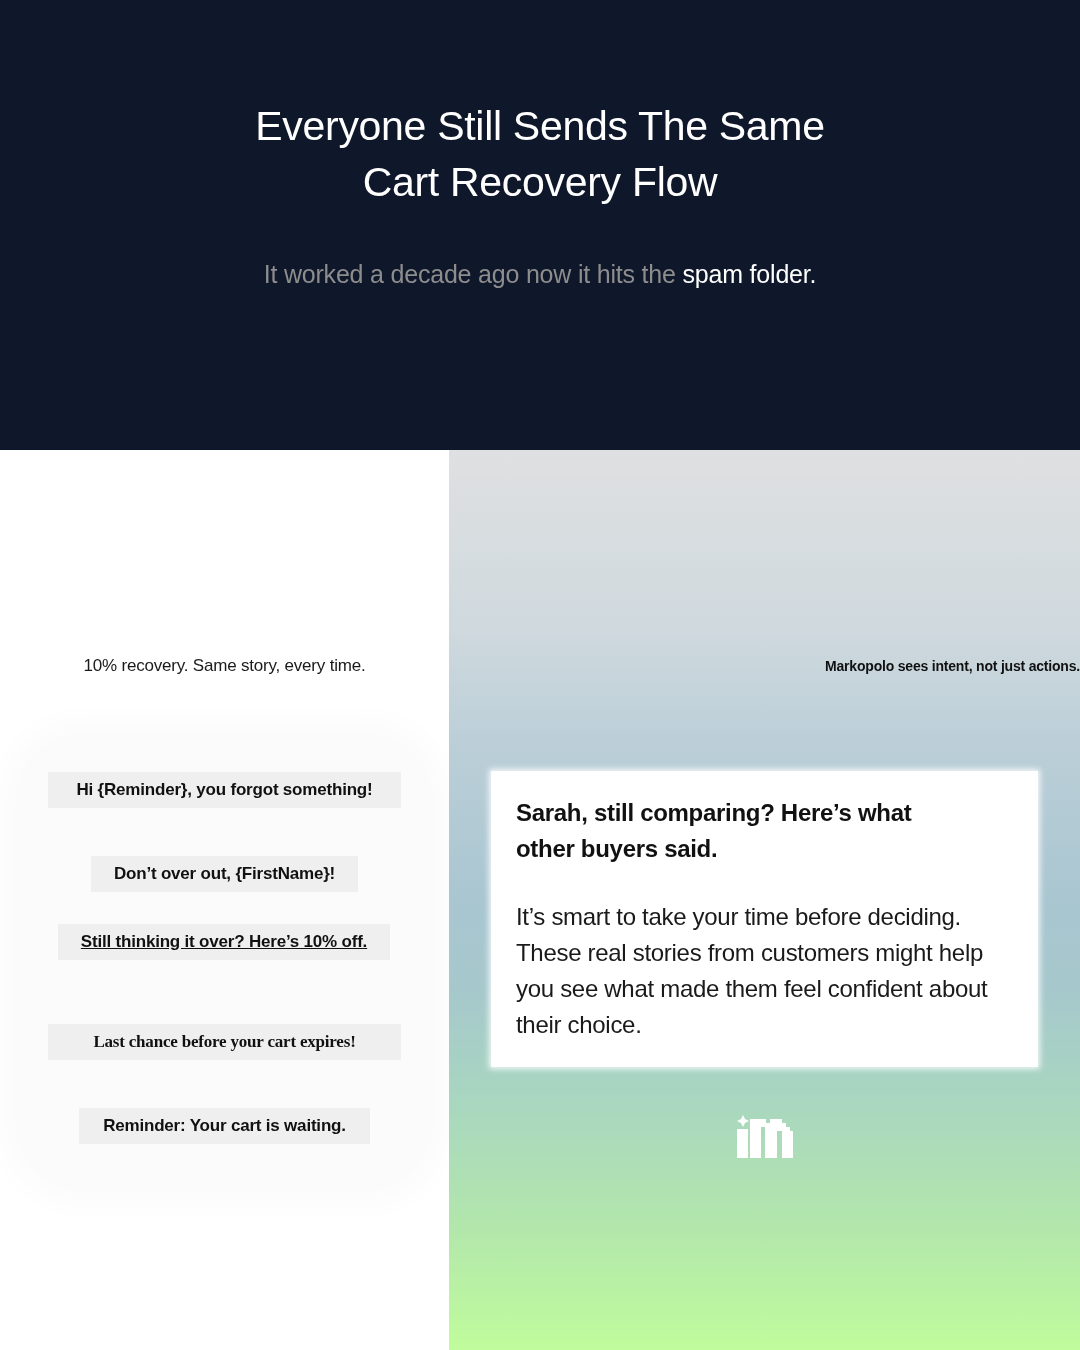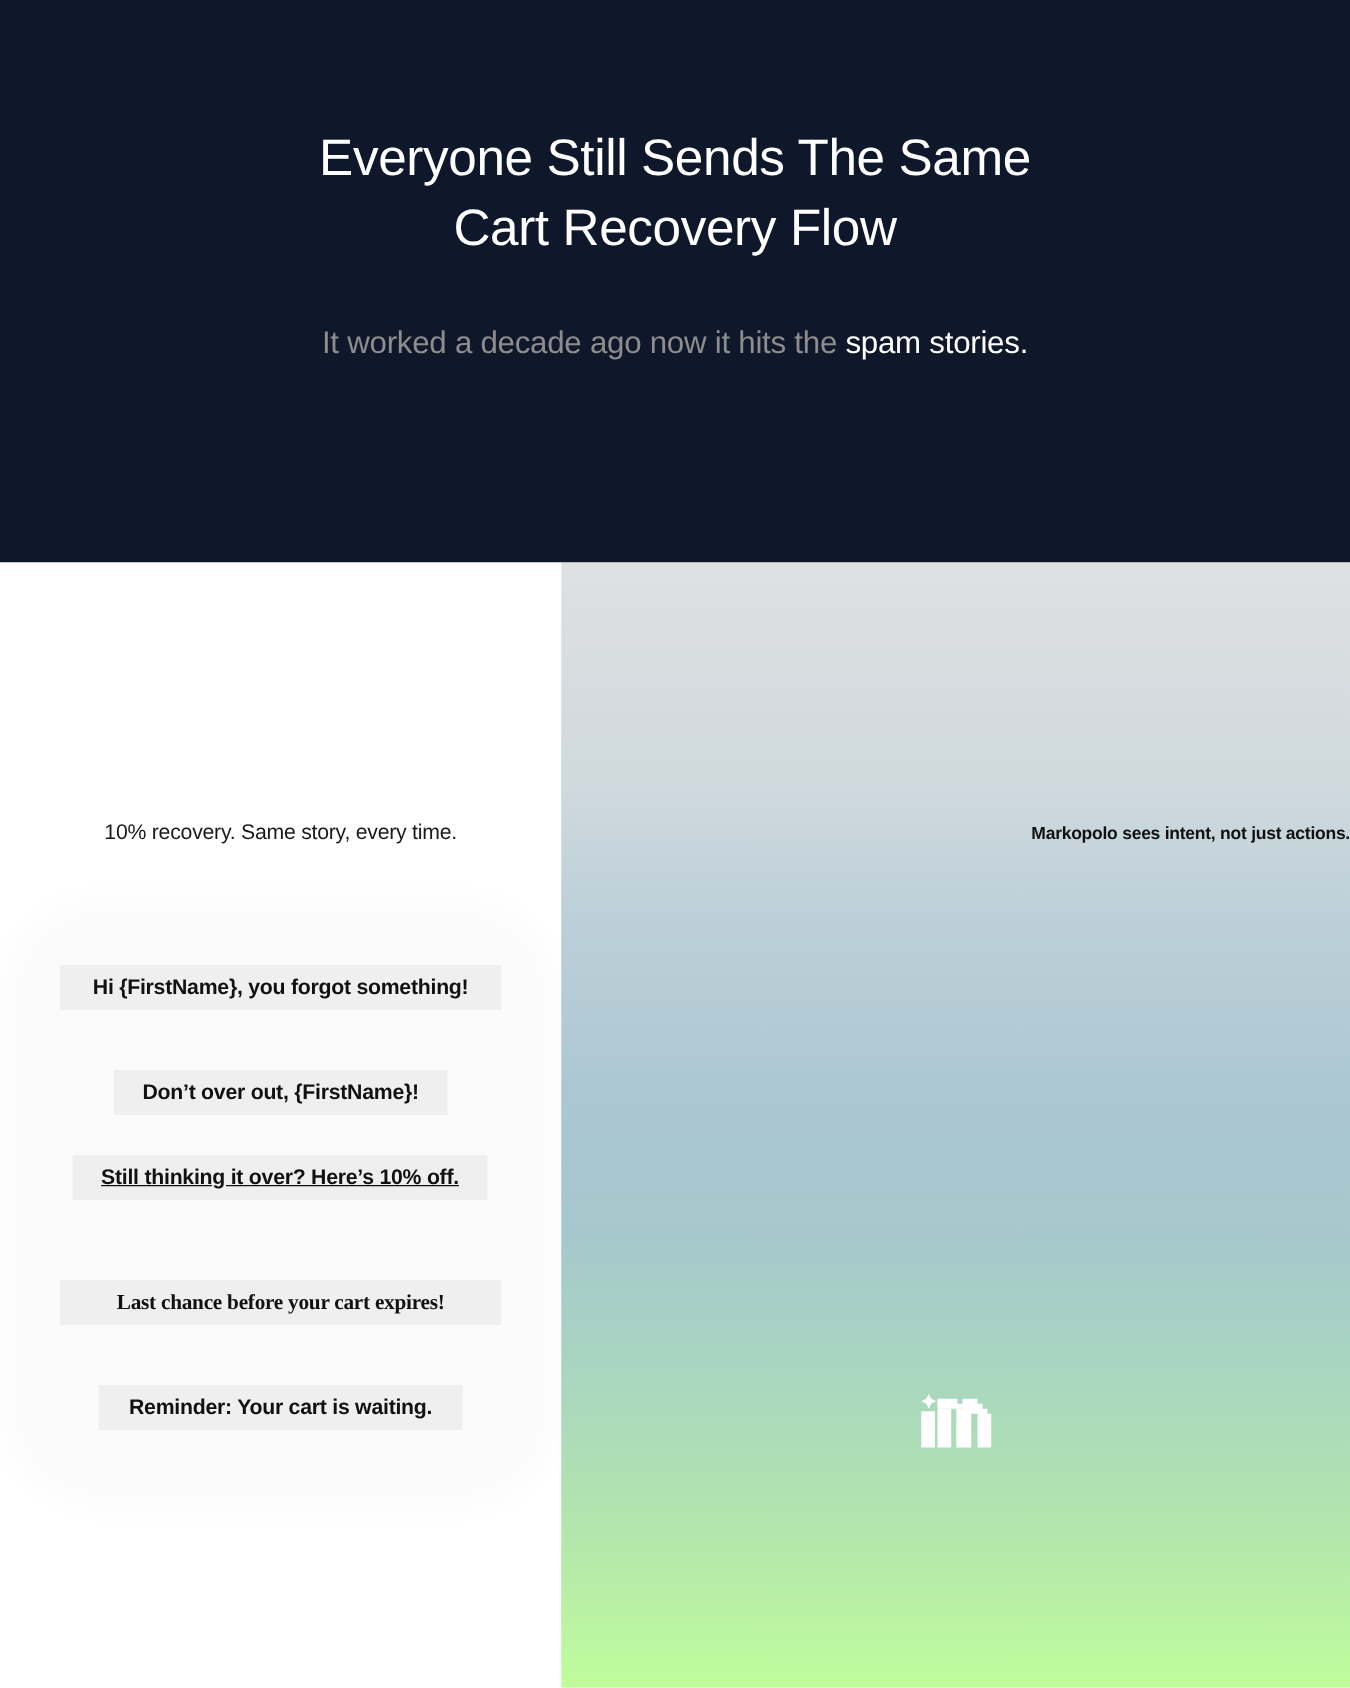--- a/index.html
+++ b/index.html
@@ -72,36 +72,40 @@
 </style>
 </head>
 <body>
 
 <section class="hero">
   <div class="hero-title">
     <div>Everyone Still Sends The Same</div>
     <div>Cart Recovery Flow</div>
   </div>
   <div class="hero-sub">
-    <span>It worked a decade ago now it hits the </span><span class="hl">spam stories.</span>
+    <span>It worked a decade ago now it hits the </span><span class="hl">spam folder.</span>
   </div>
 </section>
 
 <section class="left-panel">
   <div class="left-caption">10% recovery. Same story, every time.</div>
   <div class="pill-glow"></div>
-  <div class="pill" style="left:48px; top:322px; width:353px;">Hi {FirstName}, you forgot something!</div>
+  <div class="pill" style="left:48px; top:322px; width:353px;">Hi {Reminder}, you forgot something!</div>
   <div class="pill" style="left:91px; top:406px; width:267px;">Don’t over out, {FirstName}!</div>
   <div class="pill" style="left:58px; top:474px; width:332px;text-decoration:underline;">Still thinking it over? Here’s 10% off.</div>
   <div class="pill" style="left:48px; top:574px; width:353px;font-family:Liberation Serif, serif;">Last chance before your cart expires!</div>
   <div class="pill" style="left:79px; top:658px; width:291px;">Reminder: Your cart is waiting.</div>
 </section>
 
 <section class="right-panel">
   <div class="right-caption">Markopolo sees intent, not just actions.</div>
+  <div class="card">
+    <div class="card-title">Sarah, still comparing? Here’s what other buyers said.</div>
+    <div class="card-body">It’s smart to take your time before deciding. These real stories from customers might help you see what made them feel confident about their choice.</div>
+  </div>
   <div class="logo">
     <svg width="58" height="46" viewBox="0 0 58 46" xmlns="http://www.w3.org/2000/svg">
 
       <path d="M7 2 L9 6 L13 8 L9 10 L7 14 L5 10 L1 8 L5 6 Z" fill="#ffffff"></path>
 
       <rect x="1" y="16" width="11" height="29" fill="#ffffff"></rect>
 
       <path d="M14 6 H30 V10 H34 V14 H14 Z" fill="#ffffff"></path>
       <rect x="14" y="14" width="11" height="31" fill="#ffffff"></rect>
       <path d="M34 6 H46 V10 H50 V14 H54 V18 H57 V45 H46 V18 H34 Z" fill="#ffffff"></path>

